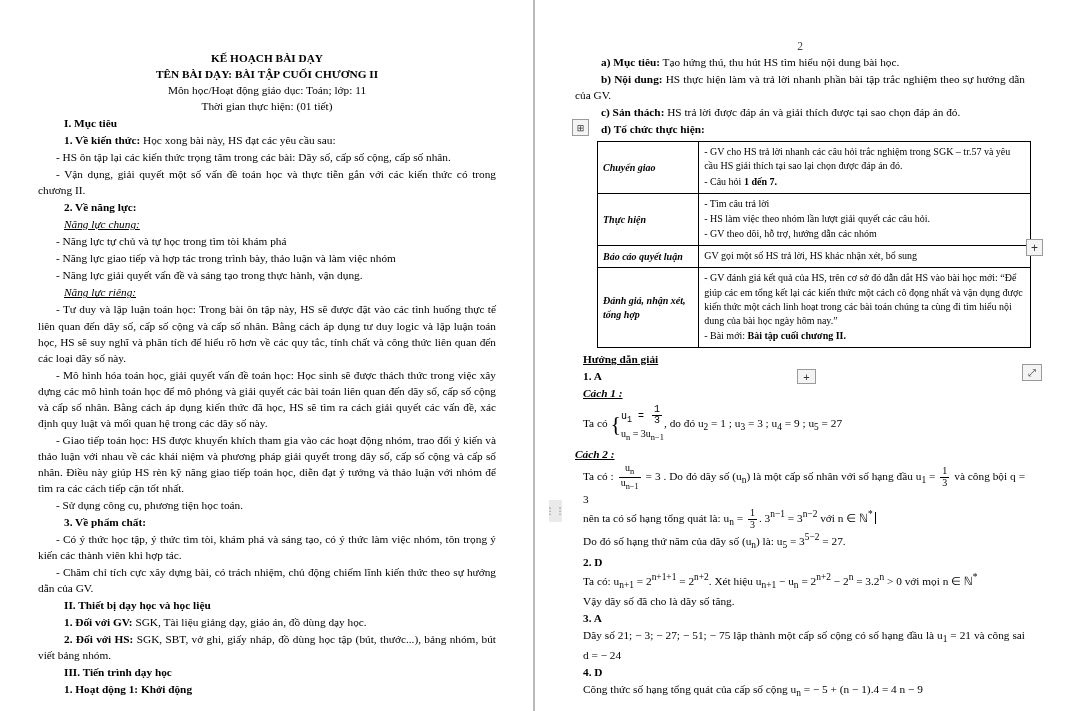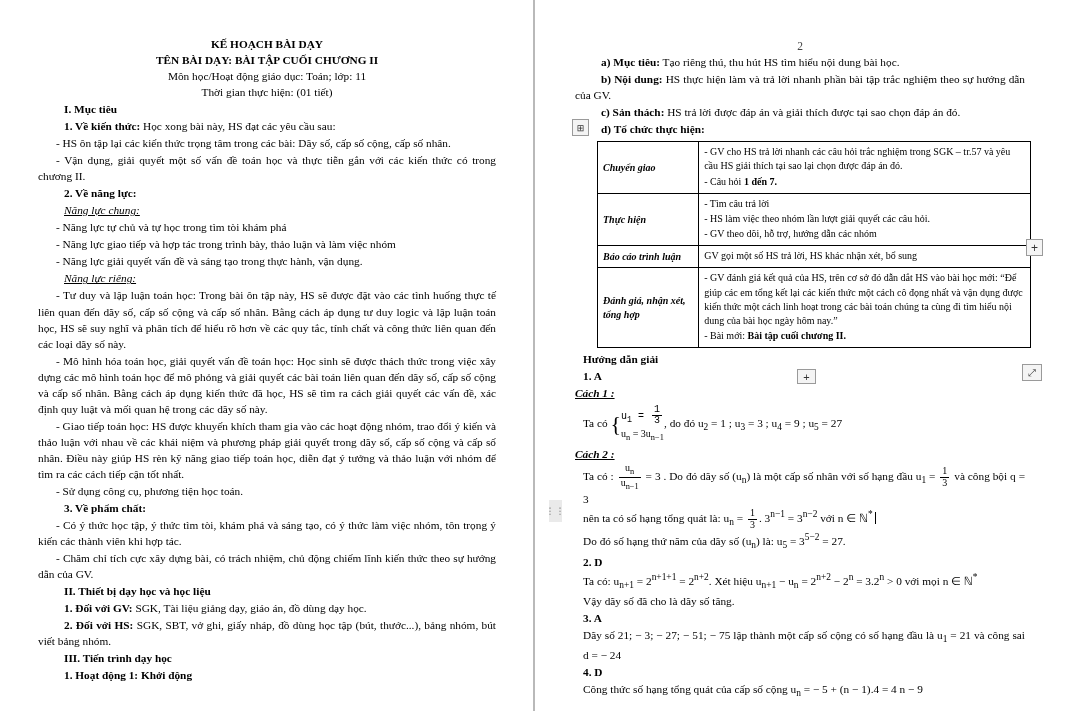--- a/index.html
+++ b/index.html
@@ -9,26 +9,26 @@
     font-size:11.3px;color:#000;overflow:hidden;
   }
   .page{position:absolute;top:0;background:#fff;}
   .page-left{left:0;width:533px;height:711px;}
   .page-right{left:535px;width:531px;height:711px;}
   .gutter{position:absolute;left:533px;top:0;width:2px;height:711px;background:#b9b9b9;}
   .content{position:absolute;}
   p{margin:0 0 1px 0;line-height:1.42;text-align:justify;}
   .b{font-weight:bold;}
   .i{font-style:italic;text-decoration:underline;}
-  .u{}
+  .u{text-decoration:underline;}
   .ind{text-indent:18px;}
   .ind2{text-indent:26px;}
 
   
-  .left-body{left:38px;top:36px;width:458px;}
+  .left-body{left:38px;top:50px;width:458px;}
   .title-block p{text-align:center;margin:0;}
   .sec{margin-top:1px;}
 
   
   .right-body{left:40px;top:38px;width:450px;}
   .pagenum{position:absolute;left:0;top:0;width:450px;text-align:center;font-size:11.5px;color:#444;}
 
   table.tbl{border-collapse:collapse;width:434px;margin:4px 0 3px 22px;}
   table.tbl td{border:1px solid #000;padding:3px 5px;vertical-align:middle;font-size:10px;line-height:1.38;}
   td.lbl{width:92px;text-align:left;font-weight:bold;font-style:italic;}
@@ -92,21 +92,21 @@
 </div>
 
 <div class="gutter"></div>
 
 <div class="page page-right">
   <div class="content right-body">
     <p class="pagenum">2</p>
 
     <div style="height:16px"></div>
 
-    <p class="ind2"><span class="b">a) Mục tiêu:</span><span> Tạo riêng thú, thu hút HS tìm hiểu nội dung bài học.</span></p>
+    <p class="ind2"><span class="b">a) Mục tiêu:</span><span> Tạo hứng thú, thu hút HS tìm hiểu nội dung bài học.</span></p>
     <p class="ind2"><span class="b">b) Nội dung:</span><span> HS thực hiện làm và trả lời nhanh phần bài tập trắc nghiệm theo sự hướng dẫn của GV.</span></p>
     <p class="ind2"><span class="b">c) Sản thách:</span><span> HS trả lời được đáp án và giải thích được tại sao chọn đáp án đó.</span></p>
     <p class="ind2 b">d) Tổ chức thực hiện:</p>
 
     <table class="tbl">
       <tbody>
           <tr>
         <td class="lbl">Chuyển giao</td>
         <td class="body">
           <p>- GV cho HS trả lời nhanh các câu hỏi trắc nghiệm trong SGK – tr.57 và yêu cầu HS giải thích tại sao lại chọn được đáp án đó.</p>
@@ -115,39 +115,39 @@
       </tr>
       <tr>
         <td class="lbl">Thực hiện</td>
         <td class="body">
           <p>- Tìm câu trả lời</p>
           <p>- HS làm việc theo nhóm lần lượt giải quyết các câu hỏi.</p>
           <p>- GV theo dõi, hỗ trợ, hướng dẫn các nhóm</p>
         </td>
       </tr>
       <tr>
-        <td class="lbl">Báo cáo trình luận</td>
+        <td class="lbl">Báo cáo quyết luận</td>
         <td class="body">
           <p>GV gọi một số HS trả lời, HS khác nhận xét, bổ sung</p>
         </td>
       </tr>
       <tr>
         <td class="lbl">Đánh giá, nhận xét, tổng hợp</td>
         <td class="body">
           <p>- GV đánh giá kết quả của HS, trên cơ sở đó dẫn dắt HS vào bài học mới: “Để giúp các em tổng kết lại các kiến thức một cách cô đọng nhất và vận dụng được kiến thức một cách linh hoạt trong các bài toán chúng ta cùng đi tìm hiểu nội dung của bài học ngày hôm nay.”</p>
           <p><span>- Bài mới: </span><span class="b">Bài tập cuối chương II.</span></p>
         </td>
       </tr>
     </tbody>
       </table>
 
     <p class="b u" style="margin-left:8px">Hướng dẫn giải</p>
 
     <p class="b" style="margin-left:8px">1. A</p>
-    <p class="b i u" style="">Cách 1 :</p>
+    <p class="b i u" style="margin-left:8px">Cách 1 :</p>
     <p class="mathline" style="margin-left:8px">
       Ta có <span class="brace">{</span><span class="sysbox">
         <span style="display:block;font-family:Liberation Mono, monospace;">u<sub>1</sub> = <span class="frac"><span class="num">1</span><span class="den">3</span></span></span>
         <span style="display:block;">u<sub>n</sub> = 3u<sub>n−1</sub></span>
       </span>, do đó u<sub>2</sub> = 1 ; u<sub>3</sub> = 3 ; u<sub>4</sub> = 9 ; u<sub>5</sub> = 27
     </p>
     <p class="b i u" style="margin-left:0">Cách 2 :</p>
     <p style="margin-left:8px">Ta có : <span class="frac"><span class="num">u<sub>n</sub></span><span class="den">u<sub>n−1</sub></span></span> = 3 . Do đó dãy số (u<sub>n</sub>) là một cấp số nhân với số hạng đầu u<sub>1</sub> = <span class="frac"><span class="num">1</span><span class="den">3</span></span> và công bội q = 3</p>
     <p style="margin-left:8px">nên ta có số hạng tổng quát là: u<sub>n</sub> = <span class="frac"><span class="num">1</span><span class="den">3</span></span>. 3<sup>n−1</sup> = 3<sup>n−2</sup> với n ∈ ℕ<sup>*</sup> <span class="caret"></span></p>
     <p style="margin-left:8px">Do đó số hạng thứ năm của dãy số (u<sub>n</sub>) là: u<sub>5</sub> = 3<sup>5−2</sup> = 27.</p>

